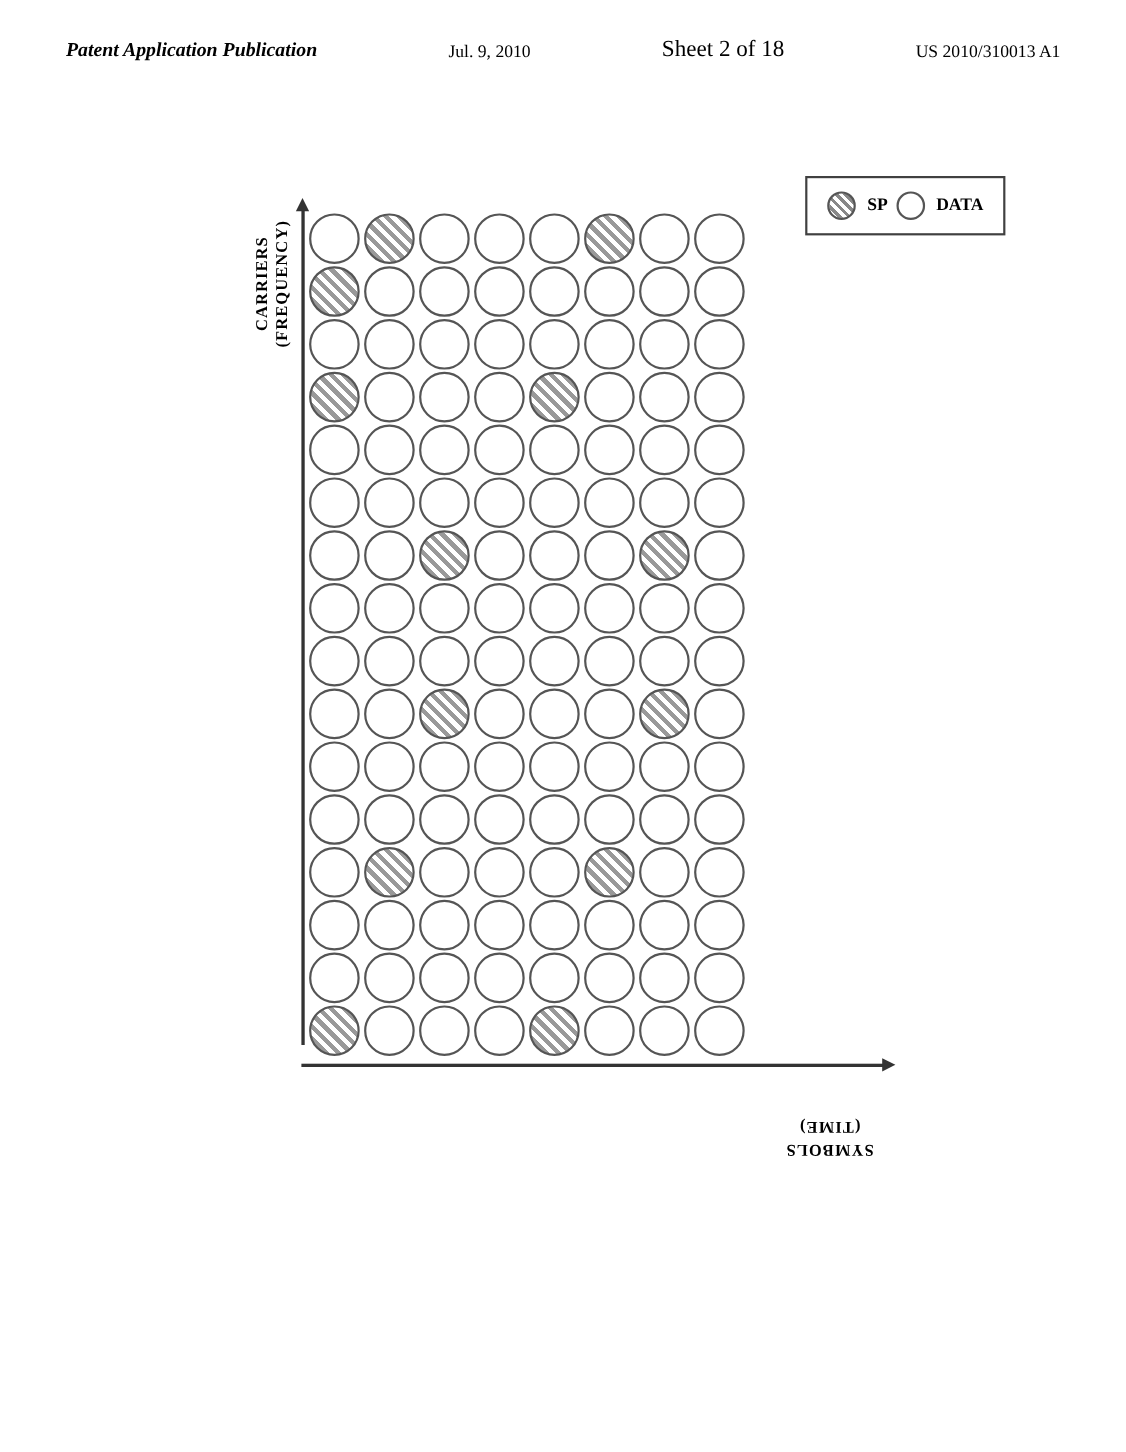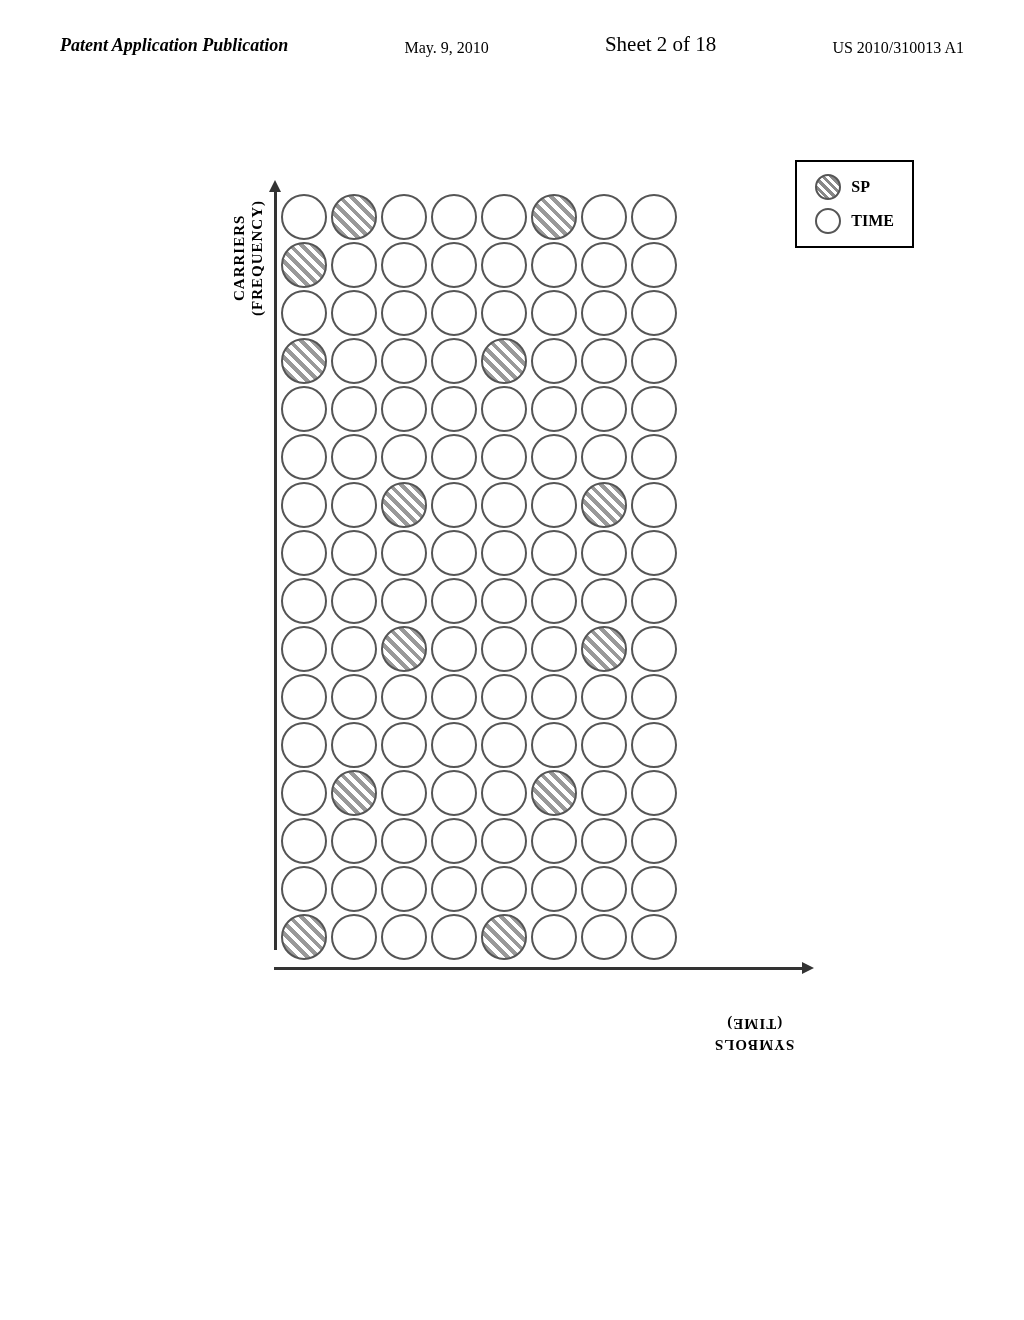--- a/index.html
+++ b/index.html
@@ -61,24 +61,24 @@
       writing-mode: horizontal-tb;
       transform: none;
       line-height: 1.1;
     }
 
     
     .legend-box {
       position: absolute;
       top: 30px;
       right: 110px;
-      border: 2px solid #000000;
+      border: 2px solid #404040;
       padding: 12px 18px;
       display: flex;
-      flex-direction: column;
+      flex-direction: row;
       gap: 8px;
       background: #fff;
     }
     .legend-row {
       display: flex;
       align-items: center;
       gap: 10px;
       font-size: 16px;
       font-weight: bold;
     }
@@ -201,36 +201,36 @@
       position: relative;
       width: 540px;
       height: 780px;
     }
   </style>
 </head>
 <body>
 
 <div class="header">
   <div class="header-left">Patent Application Publication</div>
-  <div class="header-center">May. 9, 2010</div>
+  <div class="header-center">Jul. 9, 2010</div>
   <div class="header-sheet">Sheet 2 of 18</div>
   <div class="header-right">US 2010/310013 A1</div>
 </div>
 
 <div class="figure-area">
 
 
   <div class="legend-box">
     <div class="legend-row">
       <div class="circle-sp"></div>
       <span>SP</span>
     </div>
     <div class="legend-row">
       <div class="circle-data"></div>
-      <span>TIME</span>
+      <span>DATA</span>
     </div>
   </div>
 
   <div class="diagram-container">
 
     <div class="y-axis-label">
       CARRIERS<br>(FREQUENCY)
     </div>
 
     <div class="grid-wrapper">

